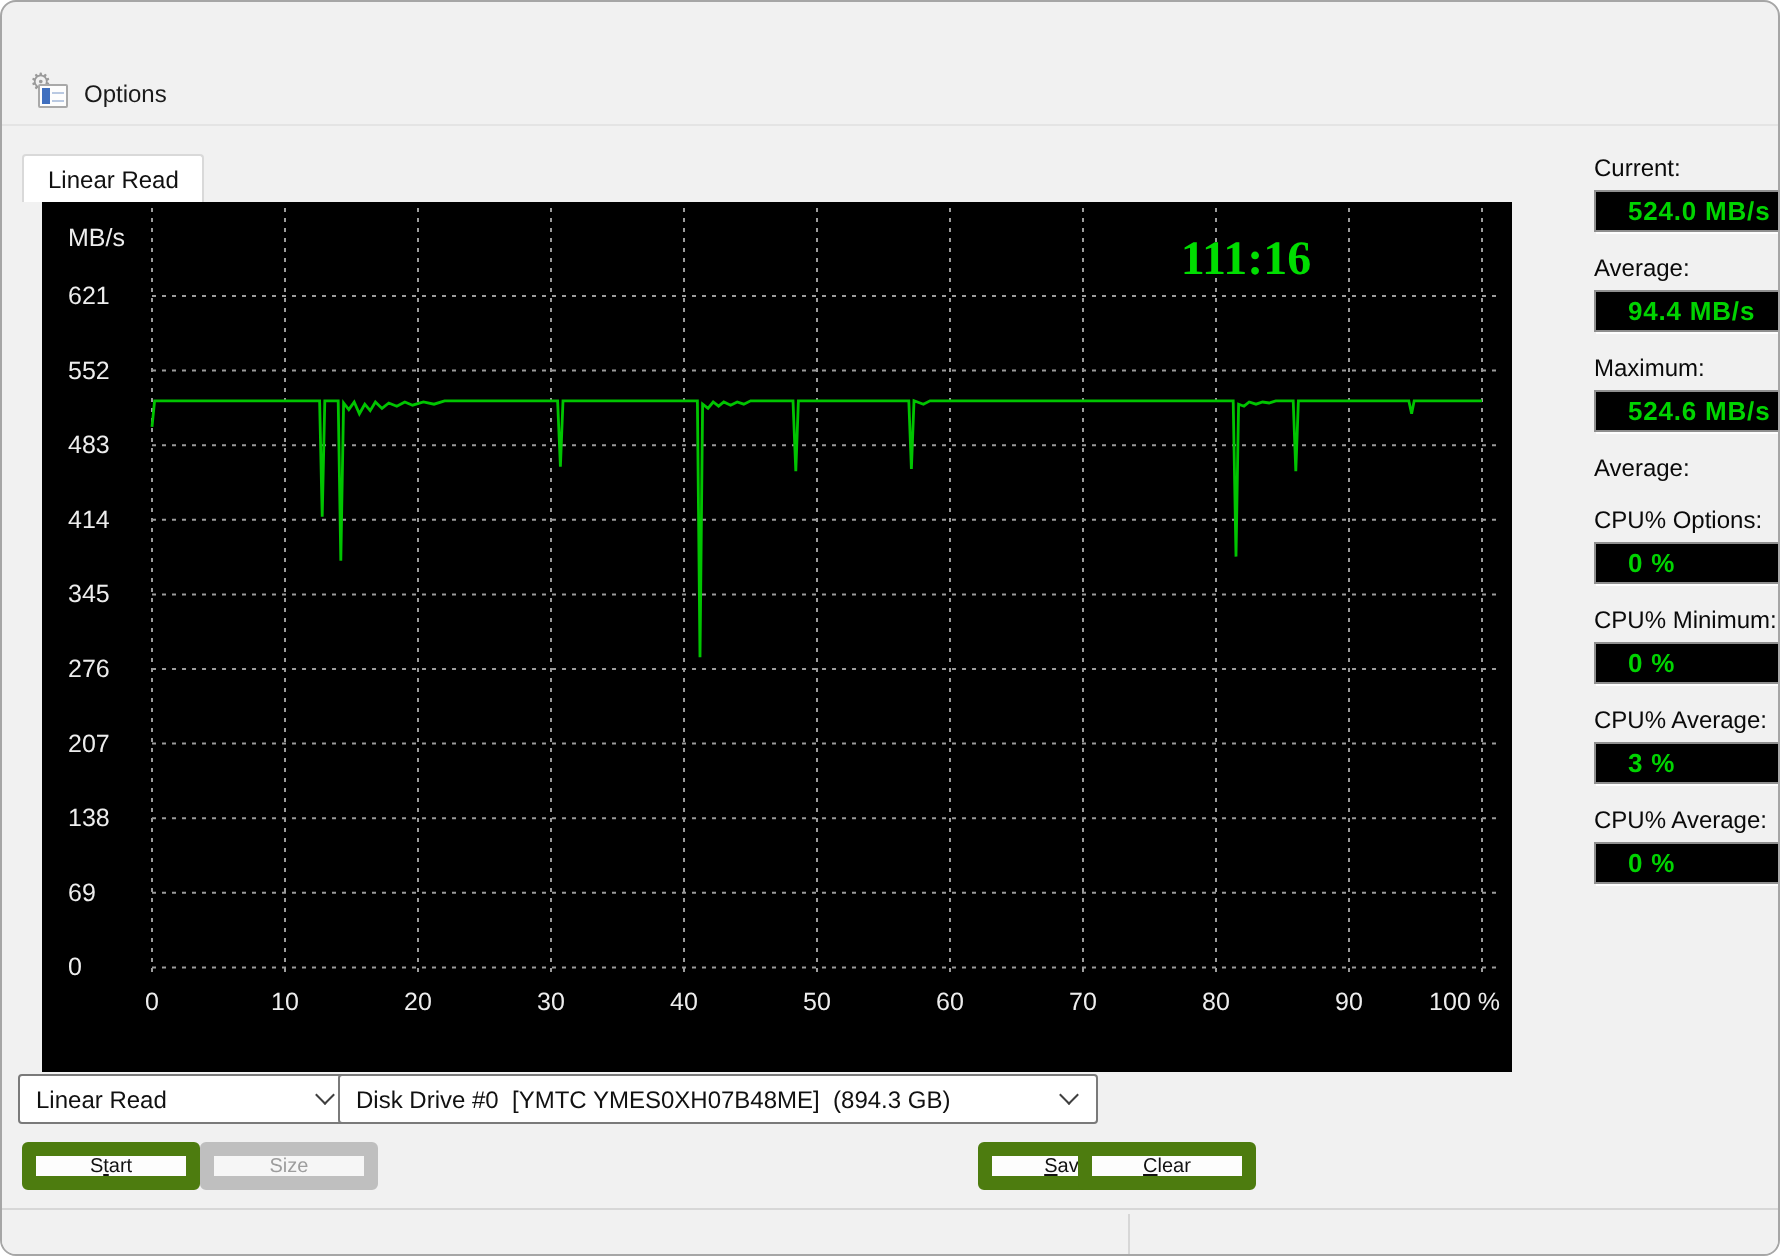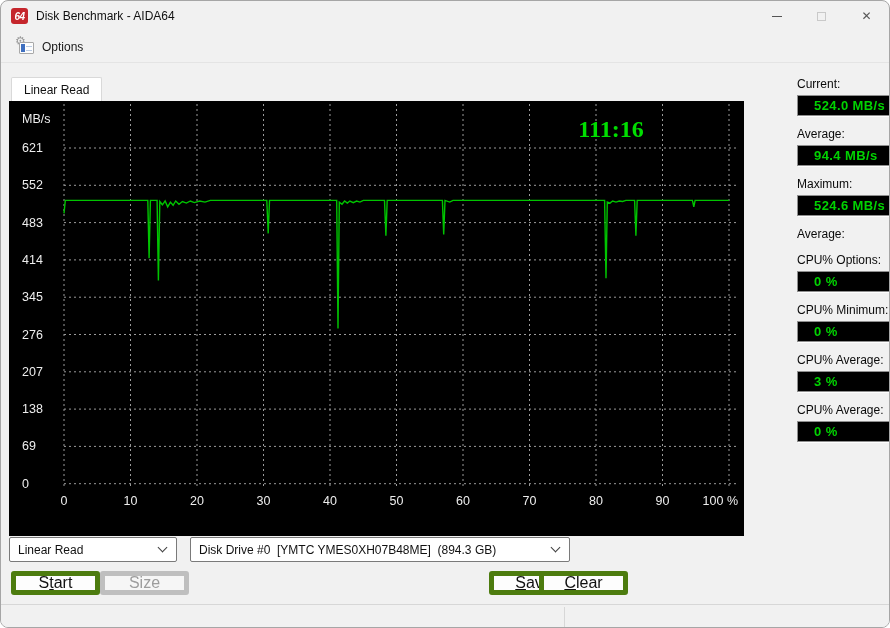--- a/index.html
+++ b/index.html
@@ -34,74 +34,59 @@
   .options-icon .row{height:4px;display:flex;align-items:center;}
   .options-icon .chk{width:4px;height:4px;background:#3f6fbf;margin-right:1px;}
   .options-icon .ln{flex:1;height:1px;background:#b9c9e2;}
   
   .tab{
     position:absolute;left:10px;top:76px;height:24px;padding:0 12px;background:#fff;
     border:1px solid #d9d9d9;border-bottom:none;border-radius:2px 2px 0 0;
     display:flex;align-items:center;font-size:12px;color:#111;
   }
   
-  .chart-panel{position:absolute;left:8px;top:100px;width:735px;height:435px;background:#000;}
+  .chart-panel{position:absolute;left:20px;top:100px;width:735px;height:435px;background:#000;}
   .chart-panel svg{display:block;}
   
   .stats{position:absolute;left:796px;top:76px;width:126px;}
   .stat-group{margin-bottom:11px;}
   .stat-label{font-size:12px;color:#0a0a0a;margin-bottom:3px;line-height:15px;}
   .stat-box{
     width:126px;height:21px;background:#000;border:1px solid #8f8f8f;
     box-shadow:1px 1px 0 #ffffff;
     display:flex;align-items:center;padding-left:16px;
     color:#00d300;font-weight:bold;font-size:13px;letter-spacing:0.4px;
   }
   
   .combo{
     position:absolute;height:25px;background:#fff;border:1px solid #7a7a7a;border-radius:2px;
     display:flex;align-items:center;padding:0 8px;font-size:12px;color:#111;
   }
   .combo-1{left:8px;top:536px;width:168px;}
-  .combo-2{left:189px;top:536px;width:380px;}
+  .combo-2{left:168px;top:536px;width:380px;}
   .combo .label{flex:1;white-space:pre;overflow:hidden;}
   .chev{width:7px;height:7px;border-right:1.3px solid #404040;border-bottom:1.3px solid #404040;transform:rotate(45deg);margin:-4px 2px 0 6px;flex:0 0 auto;}
   .btn{
-    position:absolute;top:570px;width:89px;height:24px;background:#fdfdfd;border:5px solid #4d7c0f;
-    border-radius:3px;display:flex;align-items:center;justify-content:center;font-size:16px;color:#111;
+    position:absolute;top:570px;width:89px;height:24px;background:#fdfdfd;border:7px solid #4d7c0f;
+    border-radius:3px;display:flex;align-items:center;justify-content:center;font-size:10px;color:#111;
   }
   .btn .mn{text-decoration:underline;}
   .btn-start{left:10px;}
   .btn-stop{left:99px;color:#9d9d9d;border-color:#bfbfbf;background:#f6f6f6;}
   .btn-save{left:476px;margin-left:12px;}
   .btn-clear{left:538px;}
   
   .statusbar{position:absolute;left:0;top:603px;width:100%;height:25px;background:#f1f1f1;border-top:1px solid #d7d7d7;}
   .statusbar .divider{position:absolute;left:563px;top:2px;bottom:2px;width:1px;background:#d7d7d7;}
 </style>
 </head>
 <body>
 
 <div class="window">
 
-  <div class="titlebar">
-    <div class="app-icon">64</div>
-    <div class="title-text">Disk Benchmark - AIDA64</div>
-    <div class="win-controls">
-      <div class="win-btn">
-        <span class="glyph-min"></span>
-      </div>
-      <div class="win-btn">
-        <span class="glyph-max"></span>
-      </div>
-      <div class="win-btn">
-        <span class="glyph-close">✕</span>
-      </div>
-    </div>
-  </div>
 
   <div class="menubar">
     <div class="menu-item">
       <span class="options-icon">
         <span class="gear">⚙</span>
         <span class="sheet">
           <span class="row">
               <span class="chk"></span>
               <span class="ln"></span>
             </span>

